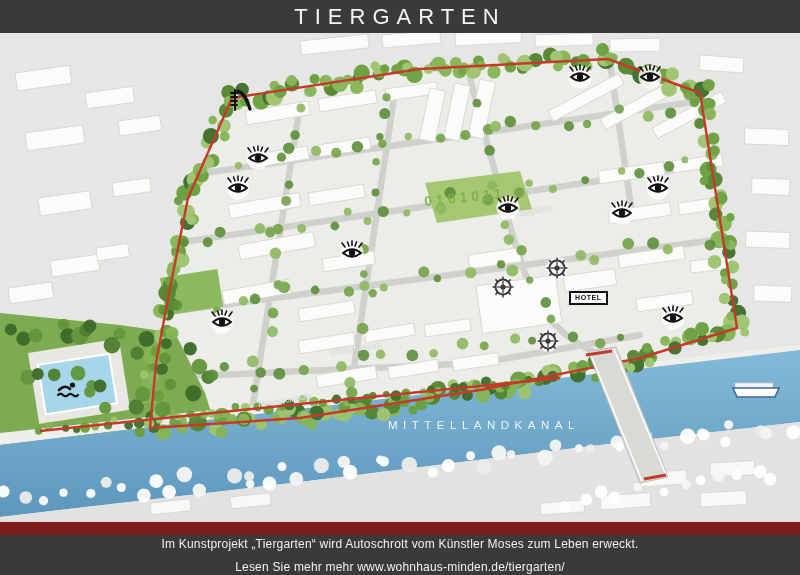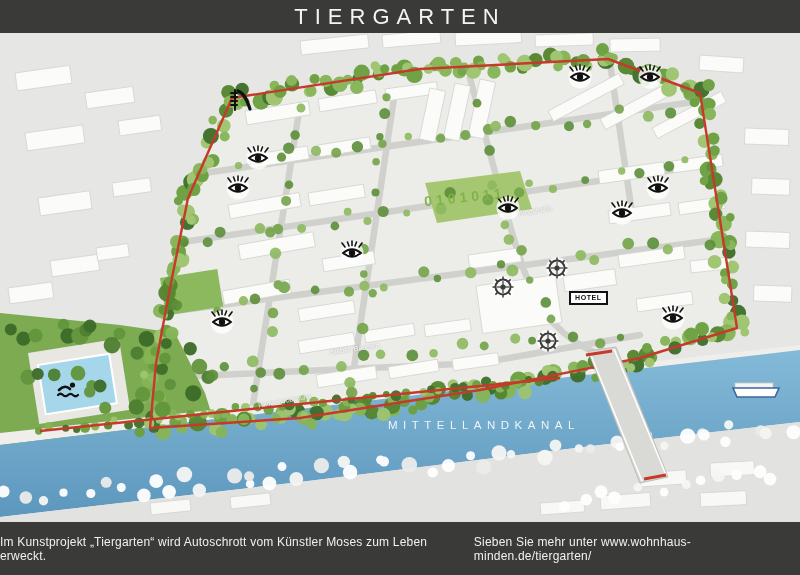--- a/index.html
+++ b/index.html
@@ -1,22 +1,22 @@
 <!DOCTYPE html>
 <html><head>
 <meta charset="utf-8">
 <style>
   html,body{margin:0;padding:0;background:#222;}
   .stage{position:relative;width:800px;height:575px;margin:0 auto;overflow:hidden;
-         font-family:"Liberation Sans",sans-serif;background:#7f1d1d;}
+         font-family:"Liberation Sans",sans-serif;background:#7f1d1d;text-align:right;}
   
   .bar{background:#3a3a38;color:#fff;width:800px;box-sizing:border-box;}
   header.bar{height:33px;display:flex;align-items:center;justify-content:center;}
   header.bar h1{margin:0;font-size:22px;font-weight:400;letter-spacing:7px;color:#f4f4f2;}
-  footer.bar{position:absolute;left:0;bottom:0;height:53px;display:flex;flex-direction:row;
+  footer.bar{position:absolute;left:0;bottom:0;height:40px;display:flex;flex-direction:column;
              align-items:center;justify-content:center;gap:9px;}
   footer.bar p{margin:0;font-size:12px;color:#f1f1ef;letter-spacing:.2px;}
   
   .map{position:relative;width:800px;height:489px;background:#e6e7e4;}
   .map svg{position:absolute;left:0;top:0;}
   .overlay{position:absolute;left:0;top:0;width:800px;height:489px;pointer-events:none;}
   .overlay>*{position:absolute;pointer-events:auto;white-space:nowrap;}
   .canal-label{left:356px;top:386px;font-size:11.5px;letter-spacing:5.5px;
                color:rgba(255,255,255,.88);font-weight:500;margin-left:32px;}
   .hotel-badge{left:569px;top:258px;background:#fff;border:2px solid #121212;color:#121212;
@@ -759,16 +759,16 @@
       <div class="hotel-badge">HOTEL</div>
       <div class="hedge-label">0101011</div>
       <div class="street-label street-1">Ringstraße</div>
       <div class="street-label street-2">Sieben Bäumen</div>
       <div class="street-label street-3">Radweg Kanalufer</div>
     </div>
   </div>
 
   <footer class="bar">
     <p>Im Kunstprojekt „Tiergarten“ wird Autoschrott vom Künstler Moses zum Leben erweckt.</p>
-    <p>Sieben Sie mehr unter www.wohnhaus-minden.de/tiergarten/</p>
+    <p>Lesen Sie mehr mehr www.wohnhaus-minden.de/tiergarten/</p>
   </footer>
 
 </div>
 
 </body></html>

